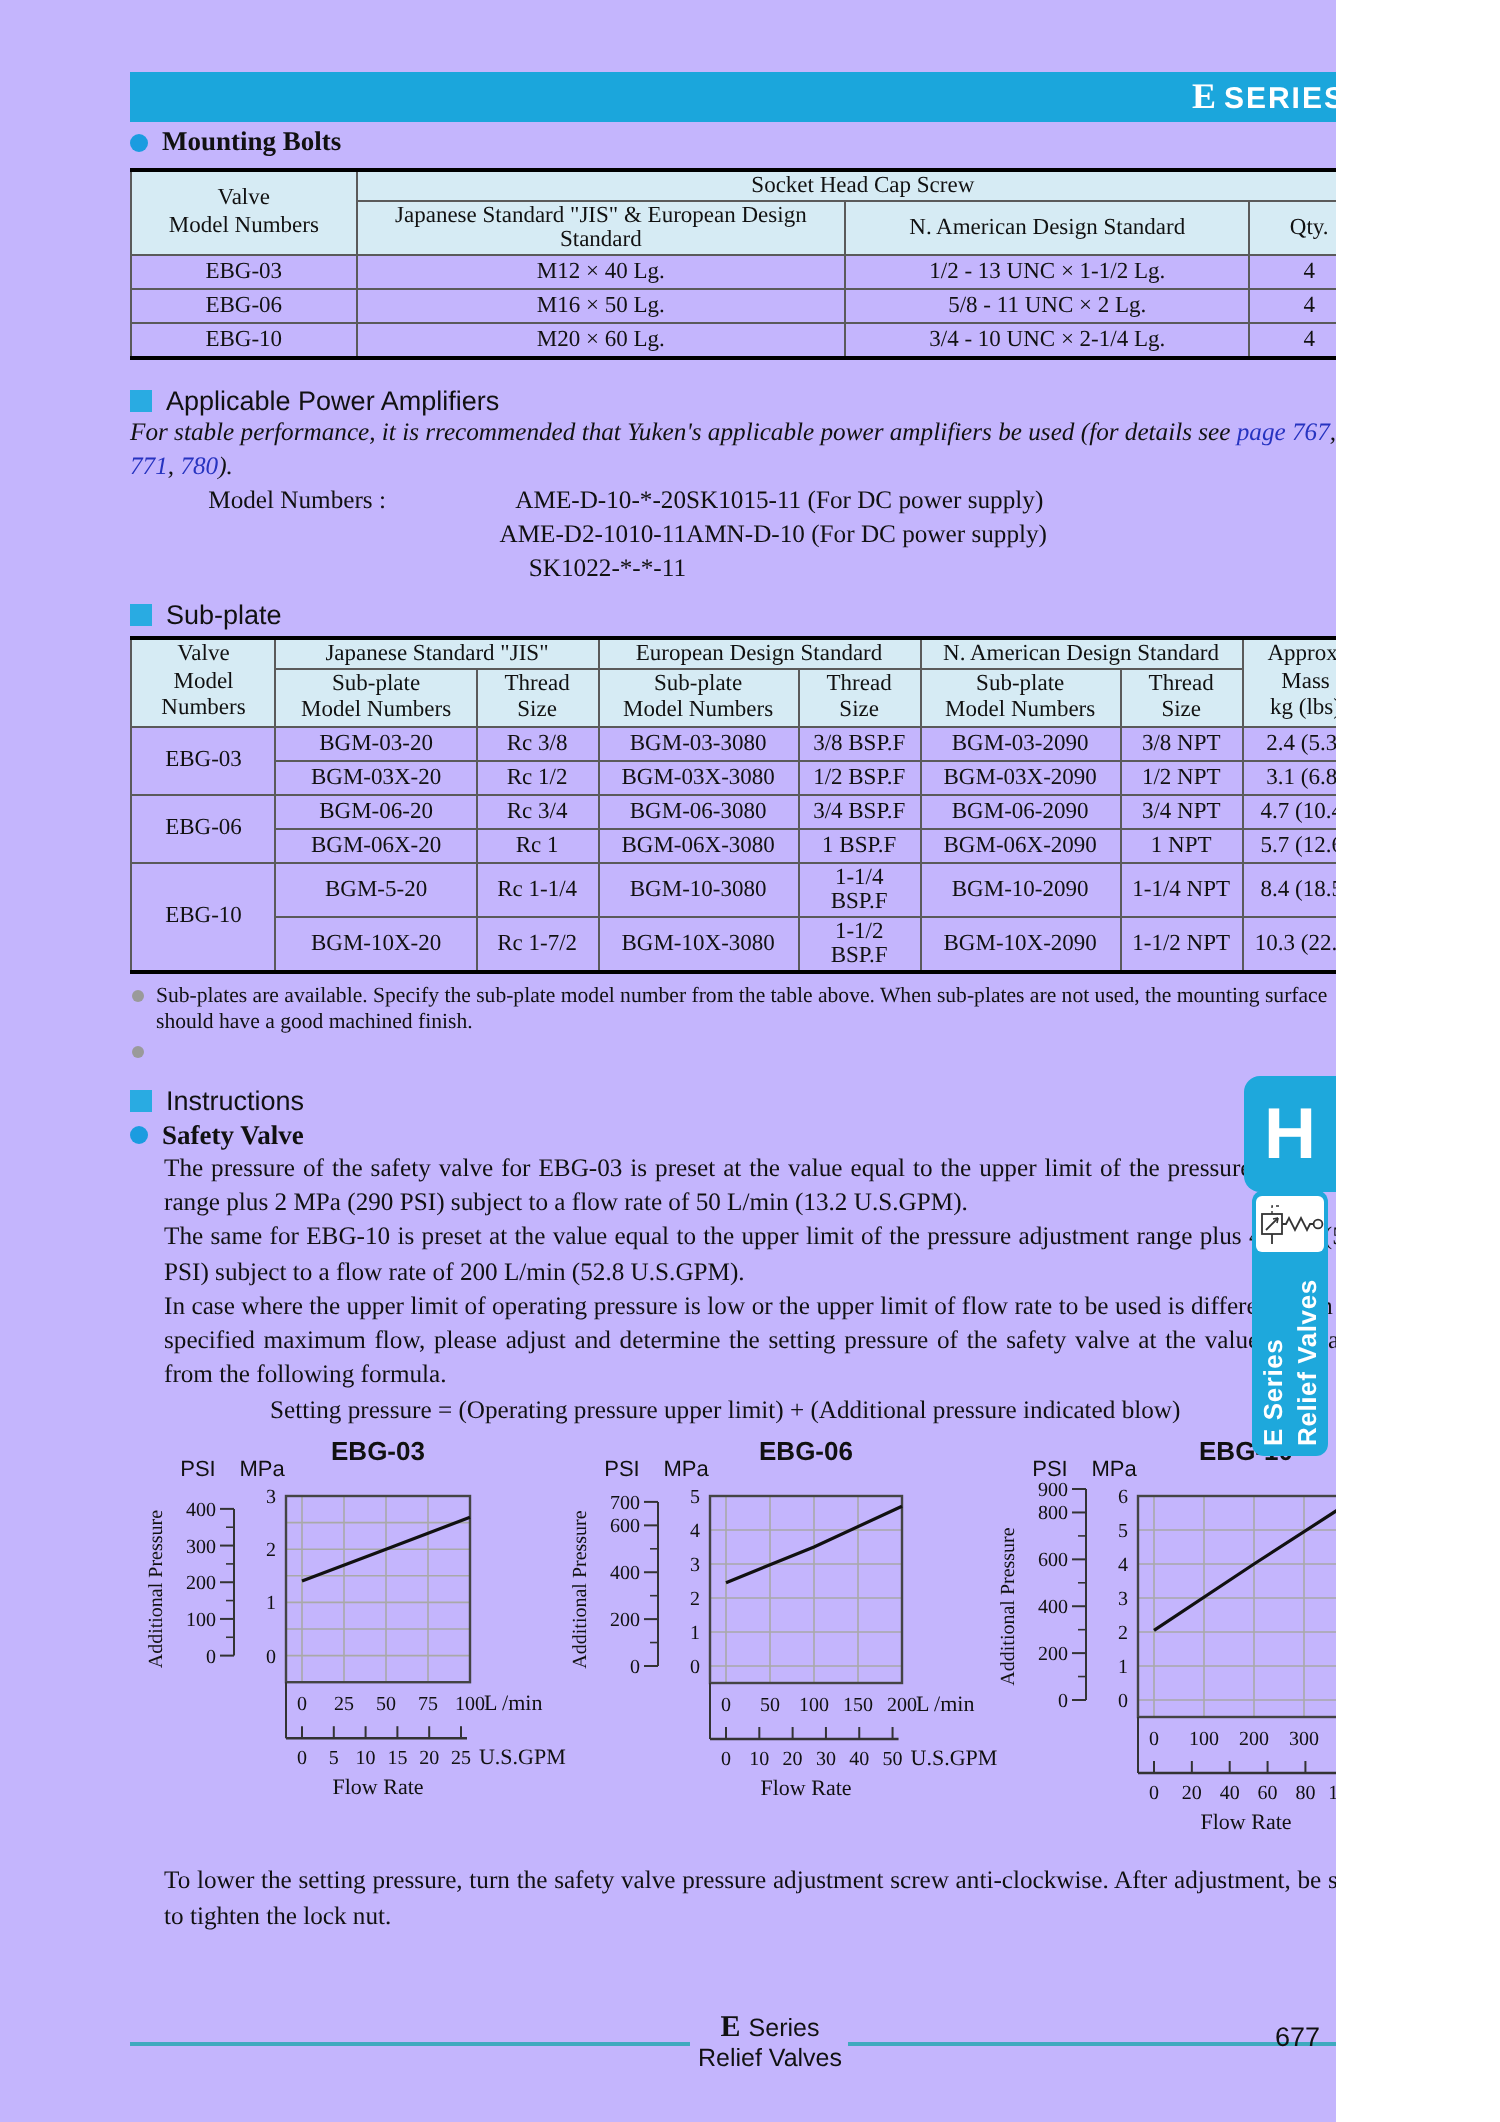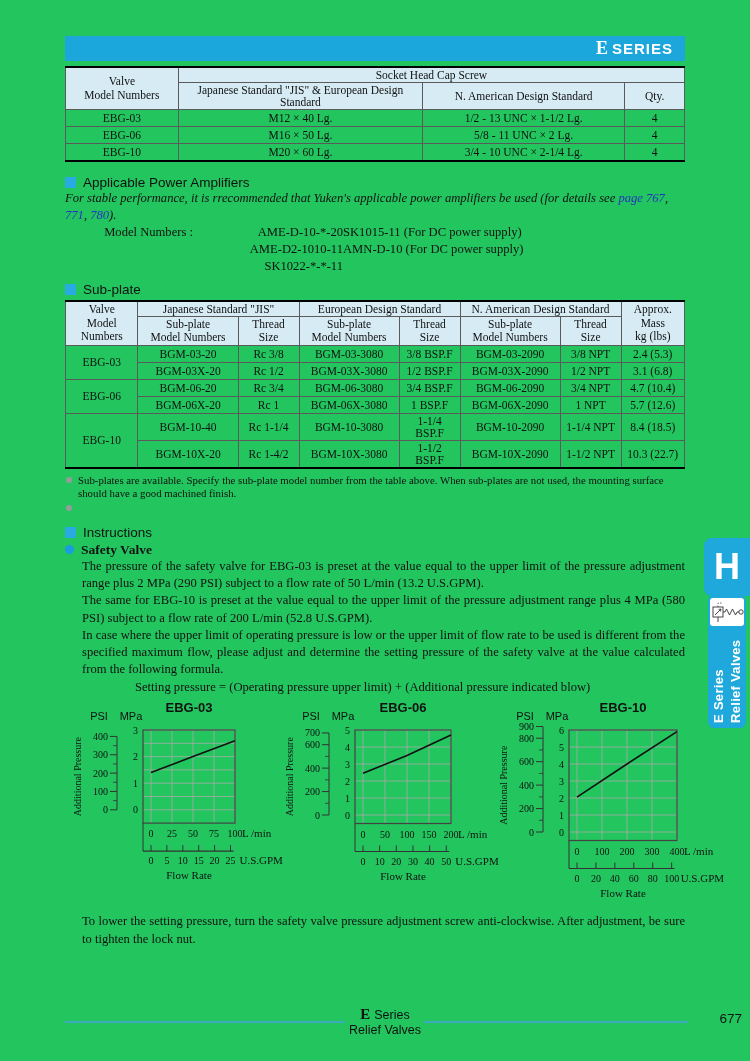--- a/index.html
+++ b/index.html
@@ -1,16 +1,16 @@
 <!DOCTYPE html>
 <html><head>
 <meta charset="utf-8">
 <style>
   html,body{margin:0;padding:0;background:#fff;}
-  .page{position:relative;width:750px;height:1061px;background:#22c55e;overflow:hidden;
+  .page{position:relative;width:668px;height:1061px;background:#c4b5fd;overflow:hidden;
         font-family:"Liberation Serif",serif;color:#111;}
   .content{position:absolute;left:65px;top:0;width:620px;}
 
   
   .hdr-bar{margin-top:36px;height:25px;background:#1ba6dc;color:#fff;text-align:right;
            padding-right:12px;box-sizing:border-box;line-height:25px;}
   .hdr-e{font-family:"Liberation Serif",serif;font-weight:bold;font-size:18px;}
   .hdr-rest{font-family:"Liberation Sans",sans-serif;font-weight:bold;font-size:15px;letter-spacing:1px;}
 
   
@@ -76,20 +76,24 @@
 <body>
 
 <div class="page">
   <div class="content">
 
     <div class="hdr-bar">
       <span class="hdr-e">E</span>
       <span class="hdr-rest">SERIES</span>
     </div>
 
+    <div class="sub">
+      <span class="dot"></span>
+      <span>Mounting Bolts</span>
+    </div>
 
     <table style="margin-top:5px;">
       <thead>
         <tr>
           <th rowspan="2" class="mt-w1 pre">Valve
 Model Numbers</th>
           <th colspan="3">Socket Head Cap Screw</th>
         </tr>
         <tr>
           <th class="mt-w2">Japanese Standard "JIS" &amp; European Design Standard</th>
@@ -211,31 +215,31 @@
             <td>BGM-06X-20</td>
             <td>Rc 1</td>
             <td>BGM-06X-3080</td>
             <td>1 BSP.F</td>
             <td>BGM-06X-2090</td>
             <td>1 NPT</td>
             <td>5.7 (12.6)</td>
           </tr>
           <tr>
             <td rowspan="2">EBG-10</td>
-            <td>BGM-10-40</td>
+            <td>BGM-5-20</td>
             <td>Rc 1-1/4</td>
             <td>BGM-10-3080</td>
             <td>1-1/4 BSP.F</td>
             <td>BGM-10-2090</td>
             <td>1-1/4 NPT</td>
             <td>8.4 (18.5)</td>
           </tr>
           <tr>
             <td>BGM-10X-20</td>
-            <td>Rc 1-4/2</td>
+            <td>Rc 1-7/2</td>
             <td>BGM-10X-3080</td>
             <td>1-1/2 BSP.F</td>
             <td>BGM-10X-2090</td>
             <td>1-1/2 NPT</td>
             <td>10.3 (22.7)</td>
           </tr>
         </tbody>
     </table>
 
     <div class="note" style="margin-top:5px;">

